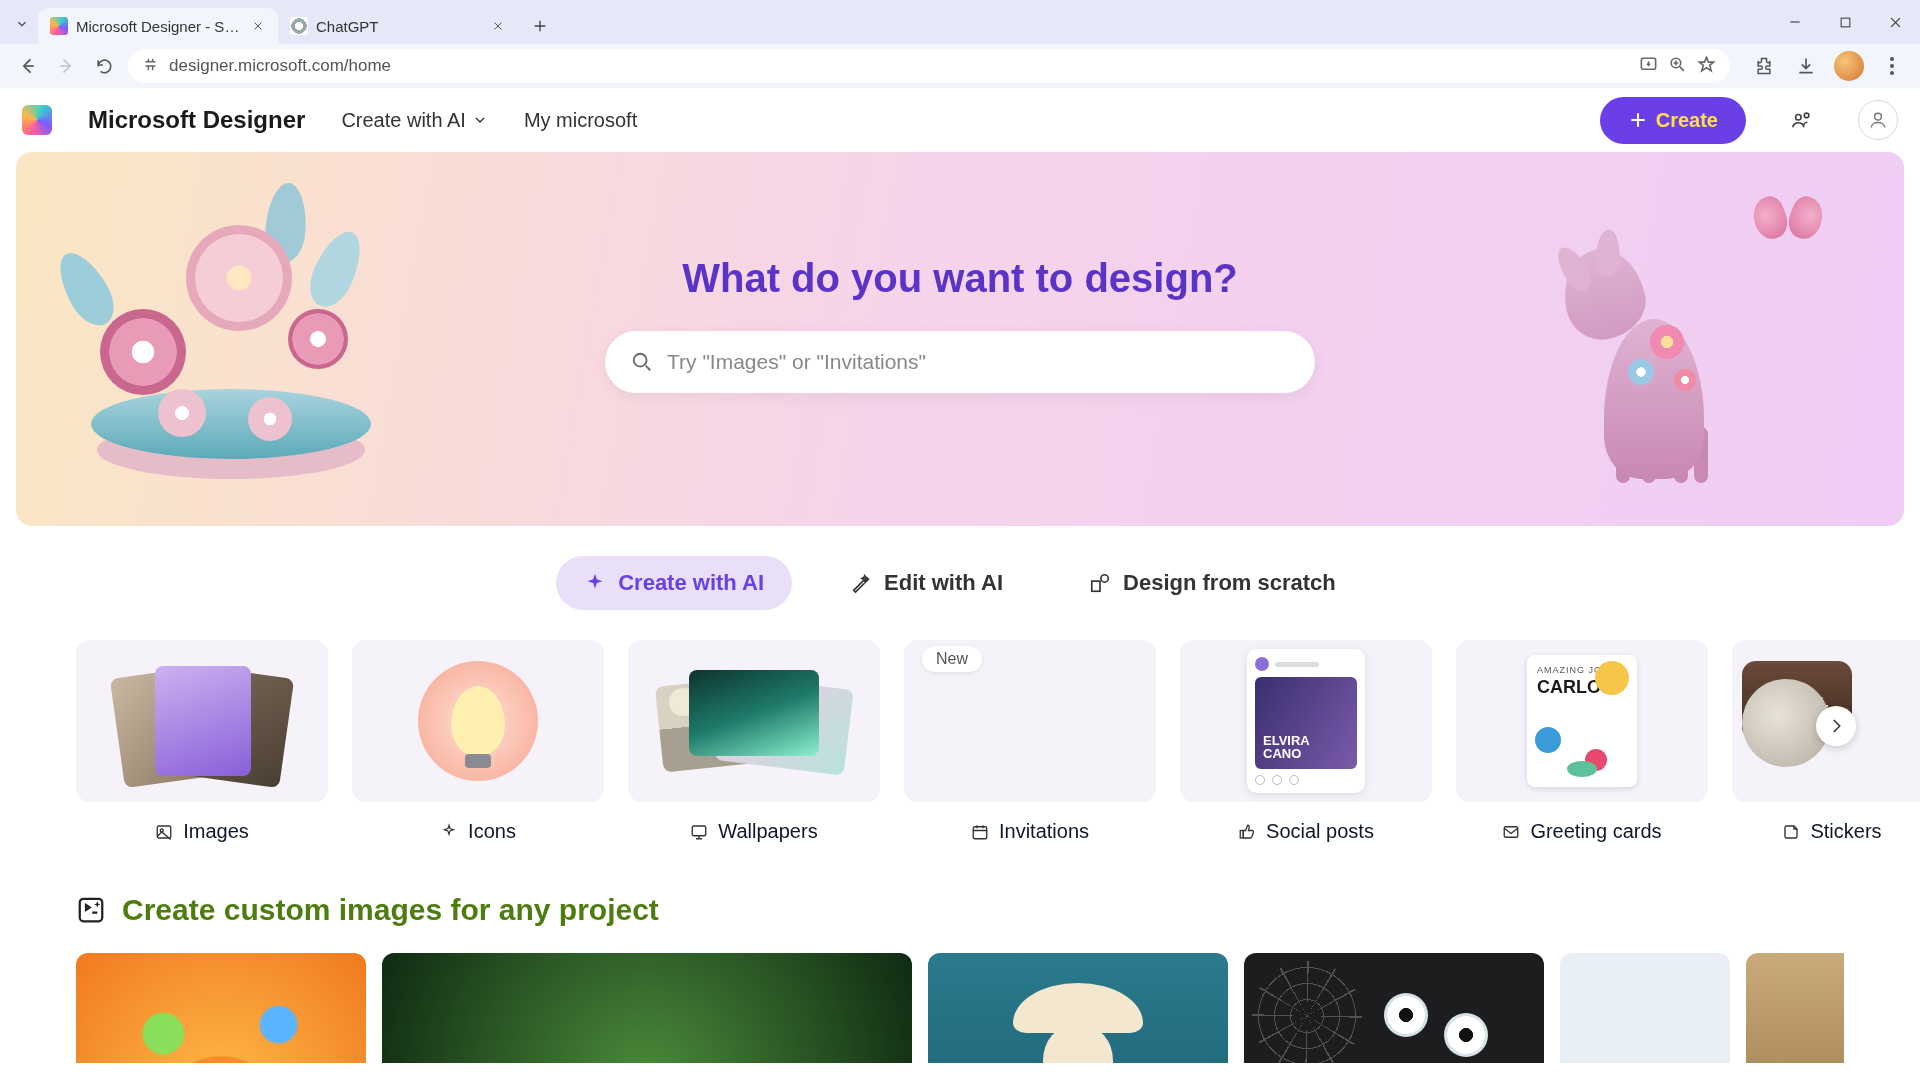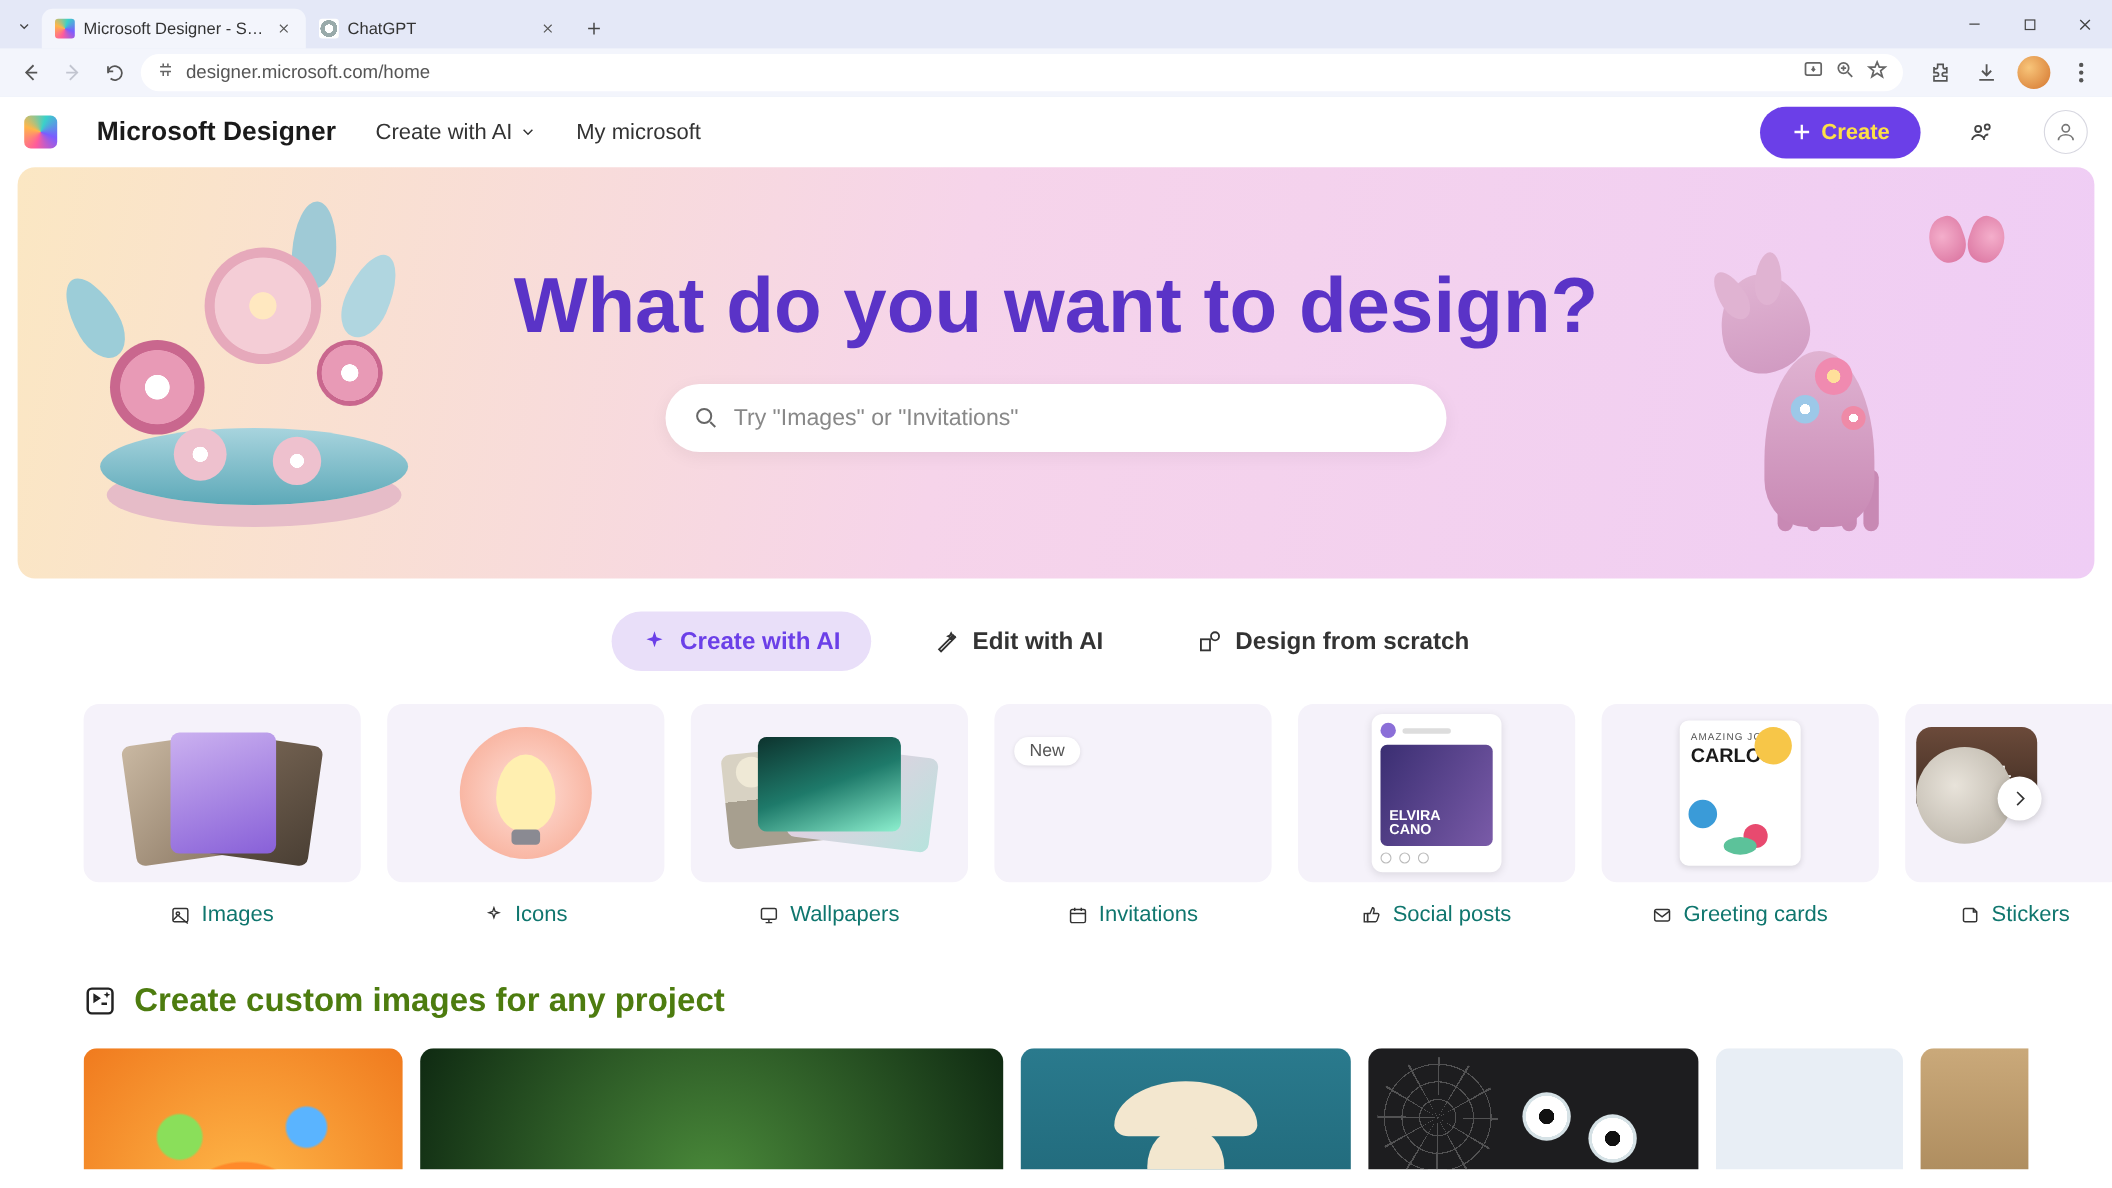--- a/index.html
+++ b/index.html
@@ -36,21 +36,21 @@
 .app-brand { font-size:24px; font-weight:600; color:#1a1a1a;}
 .nav-link { font-size:20px; color:#333; display:flex; align-items:center; gap:6px; cursor:pointer;}
 .app-header .spacer { flex:1; }
 .create-btn { background:#6b3fe8; color:#fde047; border:none; border-radius:28px; padding: 12px 28px; font-size:20px; font-weight:600; display:flex; align-items:center; gap:8px; cursor:pointer;}
 .header-icon-btn { width:40px; height:40px; border-radius:50%; display:flex; align-items:center; justify-content:center; cursor:pointer; color:#444;}
 .header-icon-btn.outline { border:1px solid #d7d7e0; }
 
 
 .page-content { padding: 0 16px; }
 .hero { height: 374px; border-radius:16px; background: linear-gradient(100deg, #fbe7c3 0%, #f6d4ea 45%, #efcdf5 100%); position:relative; overflow:hidden; display:flex; flex-direction:column; align-items:center; justify-content:center;}
-.hero-title { font-size:71px; font-weight:800; color:#5a33c7; margin-top:-30px;}
+.hero-title { font-size:40px; font-weight:800; color:#5a33c7; margin-top:-30px;}
 .search-wrap { margin-top:30px; width:710px; height:62px; background:#fff; border-radius:36px; display:flex; align-items:center; padding:0 26px; gap:14px; box-shadow: 0 4px 16px rgba(0,0,0,0.06);}
 .search-wrap .search-icon { color:#666; }
 .search-input { border:none; outline:none; font-size:21px; color:#333; flex:1; background:transparent;}
 .search-input::placeholder { color:#888; }
 
 
 .deco-left { position:absolute; left:40px; top:50%; transform:translateY(-50%); width:350px; height:300px; }
 .deco-right { position:absolute; right:110px; top:50%; transform:translateY(-50%); width:280px; height:300px; }
 .platter { position:absolute; left:50%; bottom:30px; transform:translateX(-50%); width:280px; height:70px; background:linear-gradient(#a8d4de,#5da9b8); border-radius:50%; box-shadow: 0 26px 0 -6px #e6bcc8;}
 .flower { position:absolute; border-radius:50%; }
@@ -85,22 +85,22 @@
 .mode-btn { display:flex; align-items:center; gap:12px; font-size:22px; font-weight:600; color:#333; padding:14px 28px; border-radius:30px; cursor:pointer; background:transparent;}
 .mode-btn.active { background:#e9dff9; color:#6b3fe8;}
 .mode-btn .mi { color:#6b3fe8; }
 .mode-btn:not(.active) .mi { color:#444;}
 
 
 .cat-wrap { position:relative; margin-top:30px; padding: 0 60px;}
 .cat-row { display:flex; gap:24px; }
 .cat-card { width:252px; flex-shrink:0; display:flex; flex-direction:column; align-items:center; cursor:pointer;}
 .cat-thumb { width:252px; height:162px; background:#f5f2fa; border-radius:14px; position:relative; overflow:hidden; display:flex; align-items:center; justify-content:center;}
-.cat-label { margin-top:18px; font-size:20px; color:#0f766e; display:flex; align-items:center; gap:10px;}
-.badge-new { position:absolute; top:30px; left:18px; background:#fff; border-radius:14px; padding:4px 14px; font-size:16px; color:#555; box-shadow:0 1px 4px rgba(0,0,0,0.1);}
+.cat-label { margin-top:18px; font-size:20px; color:#0f172a; display:flex; align-items:center; gap:10px;}
+.badge-new { position:absolute; top:6px; left:18px; background:#fff; border-radius:14px; padding:4px 14px; font-size:16px; color:#555; box-shadow:0 1px 4px rgba(0,0,0,0.1);}
 .scroll-next { position:absolute; right:48px; top:66px; width:40px; height:40px; background:#fff; border-radius:50%; box-shadow:0 2px 8px rgba(0,0,0,0.18); display:flex; align-items:center; justify-content:center; cursor:pointer; z-index:3;}
 
 
 .stack3 { position:relative; width:170px; height:110px;}
 .stack3 .s { position:absolute; width:96px; height:110px; border-radius:8px;}
 .stack3 .sA{left:0;top:6px;background:linear-gradient(140deg,#c9b8a2,#8a7762);transform:rotate(-8deg);}
 .stack3 .sB{left:38px;top:0;background:linear-gradient(160deg,#cbb1f0,#8860d8);z-index:2;}
 .stack3 .sC{right:0;top:6px;background:linear-gradient(140deg,#7d6a58,#4a3f34);transform:rotate(8deg);}
 .cone{position:absolute;left:50%;top:52%;transform:translate(-50%,-50%);width:40px;height:70px;}
 .cone .scoop{width:40px;height:40px;border-radius:50%;background:radial-gradient(circle at 35% 35%,#ffd3e4,#e877a8);}

